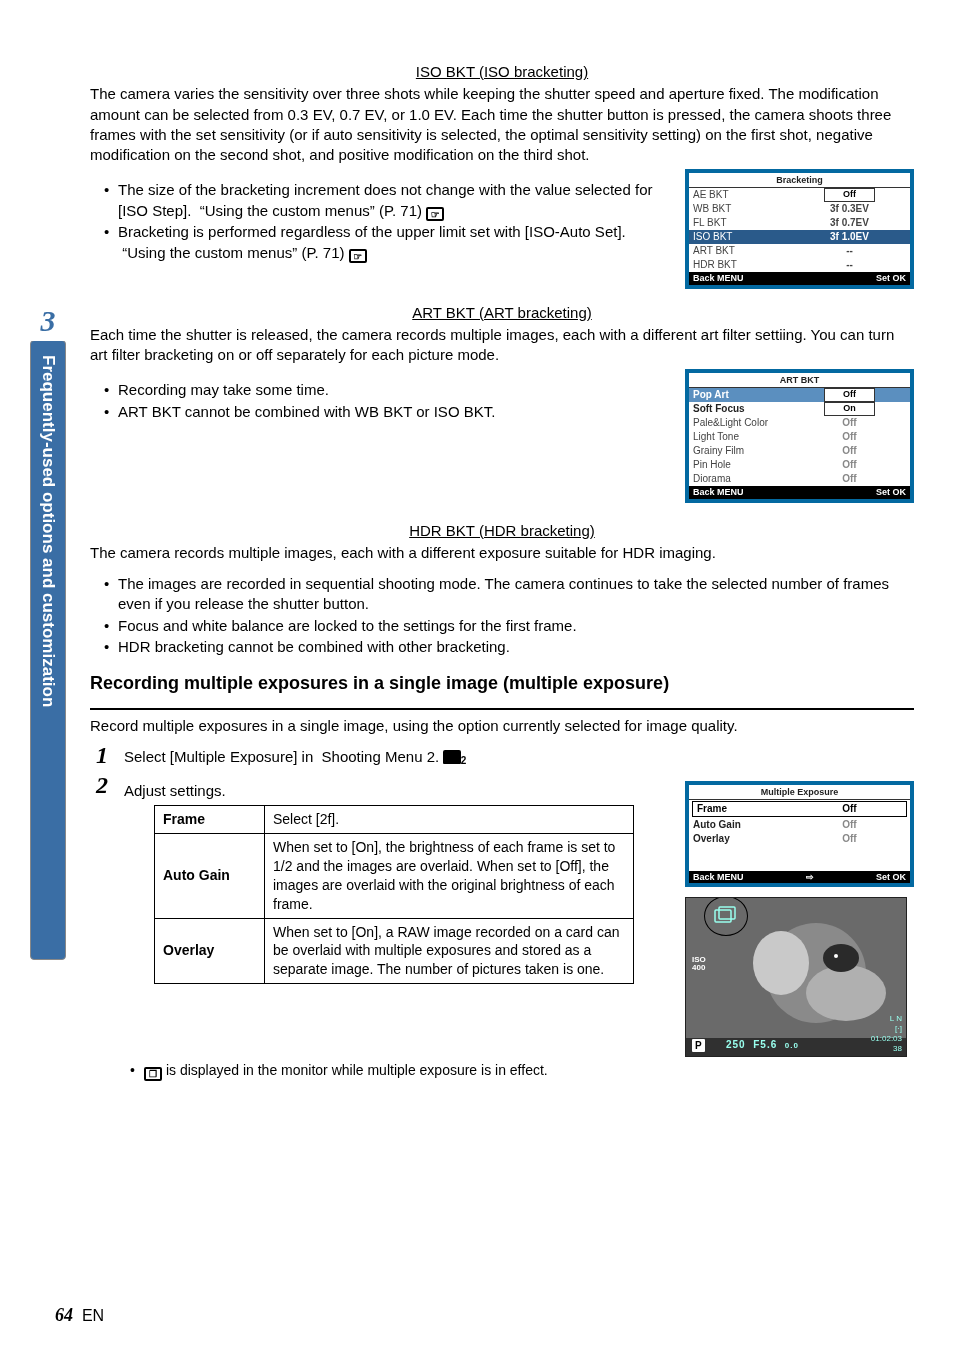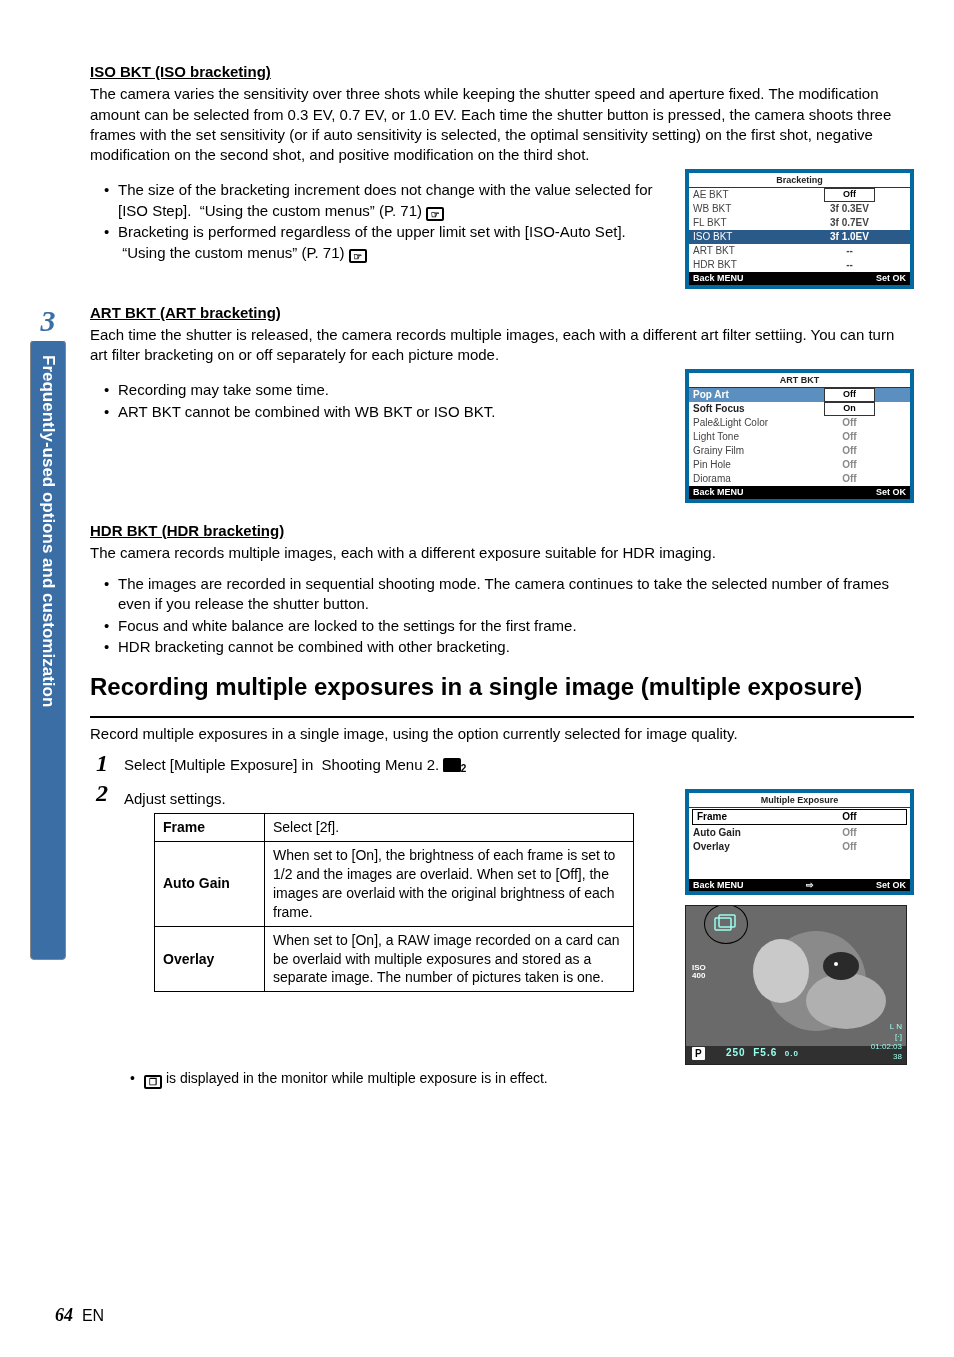--- a/index.html
+++ b/index.html
@@ -42,24 +42,25 @@
     writing-mode: horizontal-tb;
     color: #3a6ea5;
     font-style: italic;
     font-weight: bold;
     font-size: 30px;
     font-family: "Times New Roman", serif;
     text-align: center;
     background: #fff;
   }
   .section-heading {
-    font-weight: bold;
+    font-weight: normal;
     text-decoration: underline;
     margin-top: 2px;
     margin-bottom: 2px;
+    text-align: center;
   }
   p.body { margin-bottom: 2px; }
   ul.bullets { list-style: none; padding-left: 14px; margin-top: 11px; }
   ul.bullets li { position: relative; padding-left: 14px; margin-bottom: 1px; }
   ul.bullets li::before { content: "•"; position: absolute; left: 0; }
   ul.smallbullets { list-style: none; padding-left: 40px; margin-top: 4px; }
   ul.smallbullets li { position: relative; padding-left: 14px; font-size: 14px; }
   ul.smallbullets li::before { content: "•"; position: absolute; left: 0; }
 
   .two-col {
@@ -122,21 +123,21 @@
     font-weight: bold;
   }
   .menu-box .footer .mid { flex:1; text-align:center; }
 
   
   .artbox .row.sel1 { background:#5b8fbf; color:#fff; }
   .artbox .row .val2 { flex:1; text-align:center; font-weight:bold; color:#888; }
 
   
   .big-heading {
-    font-size: 24px;
+    font-size: 18px;
     font-weight: bold;
     border-bottom: 2px solid #000;
     padding-bottom: 13px;
     margin-top: 14px;
     margin-bottom: 6px;
   }
 
   
   .step {
     display: flex;

